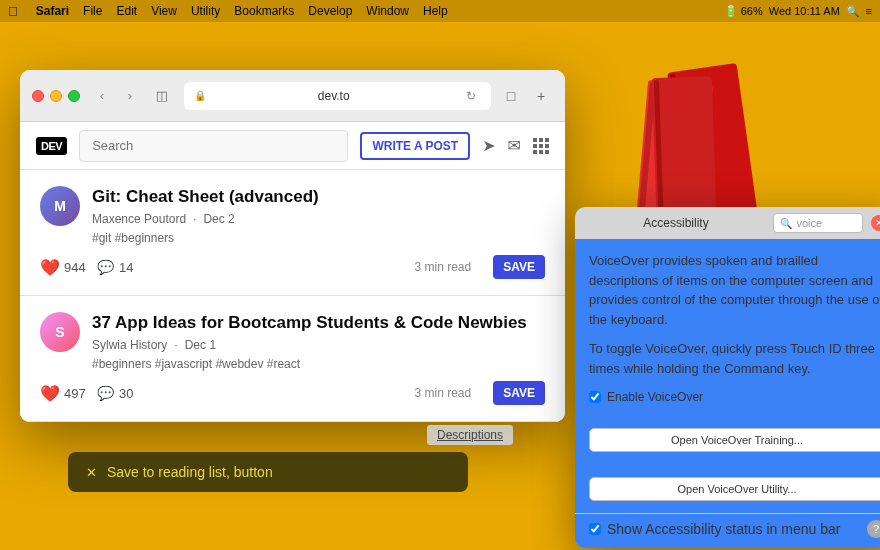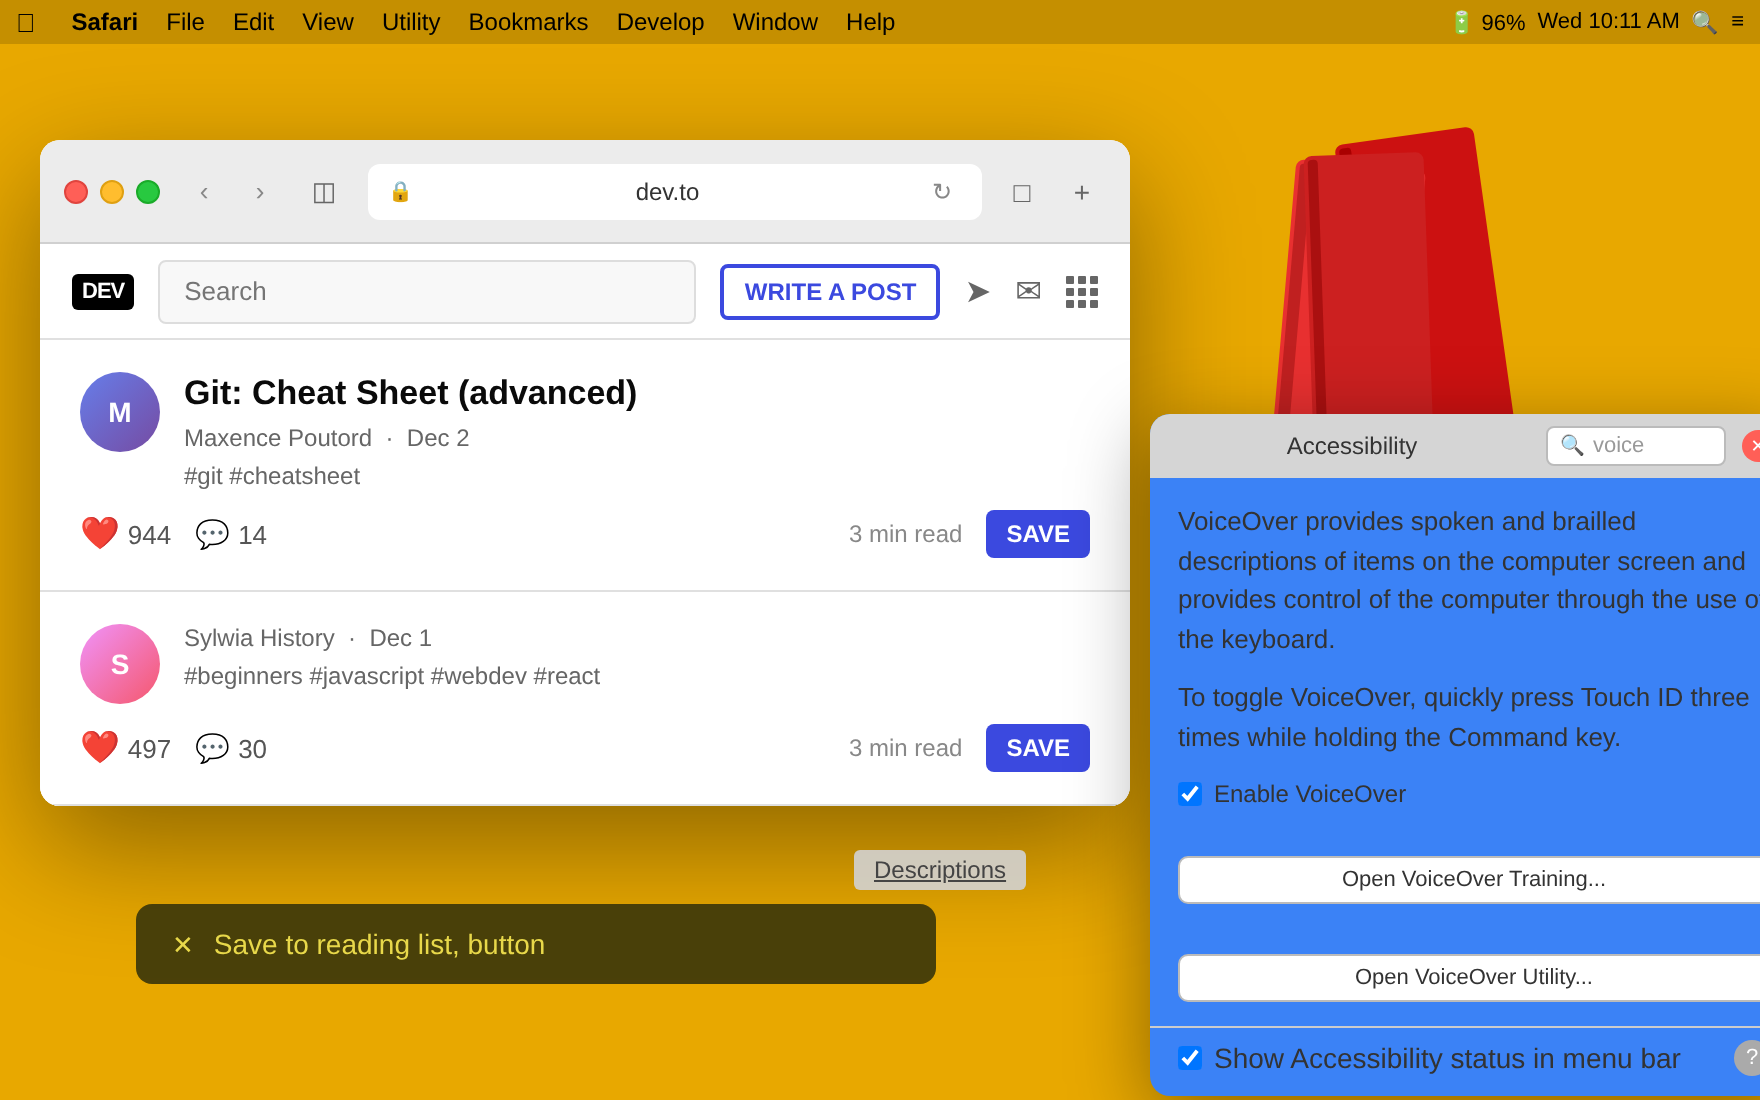--- a/index.html
+++ b/index.html
@@ -282,20 +282,21 @@
     .read-time { margin-left: auto; font-size: 12px; color: #888; }
     .save-btn {
       background: #3B49DF;
       color: #fff;
       border: none;
       padding: 5px 10px;
       border-radius: 4px;
       font-size: 12px;
       font-weight: 600;
       cursor: pointer;
+      margin-left: 10px;
     }
 
     
     .accessibility-panel {
       position: absolute;
       top: 185px;
       left: 575px;
       width: 324px;
       background: #3b82f6;
       border-radius: 10px;
@@ -461,21 +462,21 @@
     <span class="menu-bar-item">File</span>
     <span class="menu-bar-item">Edit</span>
     <span class="menu-bar-item">View</span>
     <span class="menu-bar-item">Utility</span>
     <span class="menu-bar-item">Bookmarks</span>
     <span class="menu-bar-item">Develop</span>
     <span class="menu-bar-item">Window</span>
     <span class="menu-bar-item">Help</span>
   </div>
   <div class="menu-bar-right">
-    <span>🔋 96%</span>
+    <span>🔋 66%</span>
     <span>Wed 10:11 AM</span>
     <span>🔍</span>
     <span>≡</span>
   </div>
 </div>
 
 <div class="desktop">
 
   <svg class="books-svg" width="220" height="230" viewBox="0 0 220 230">
 
@@ -535,41 +536,42 @@
       <div class="article-card">
         <div class="article-top">
           <div class="author-avatar avatar-1">M</div>
           <div class="article-content">
             <div class="article-title">Git: Cheat Sheet (advanced)</div>
             <div class="article-meta">
               <span>Maxence Poutord</span>
               &nbsp;·&nbsp;
               <span>Dec 2</span>
             </div>
-            <div class="article-tags">#git #cheatsheet</div>
+            <div class="article-tags">#git #beginners</div>
           </div>
         </div>
         <div class="article-footer">
           <div class="reaction">
             <span class="heart-icon">❤️</span>
             <span>944</span>
           </div>
           <div class="reaction">
             <span class="comment-icon">💬</span>
             <span>14</span>
           </div>
           <span class="read-time">3 min read</span>
           <button class="save-btn">SAVE</button>
         </div>
       </div>
 
       <div class="article-card">
         <div class="article-top">
           <div class="author-avatar avatar-2">S</div>
           <div class="article-content">
+            <div class="article-title">37 App Ideas for Bootcamp Students &amp; Code Newbies</div>
             <div class="article-meta">
               <span>Sylwia History</span>
               &nbsp;·&nbsp;
               <span>Dec 1</span>
             </div>
             <div class="article-tags">#beginners #javascript #webdev #react</div>
           </div>
         </div>
         <div class="article-footer">
           <div class="reaction">

